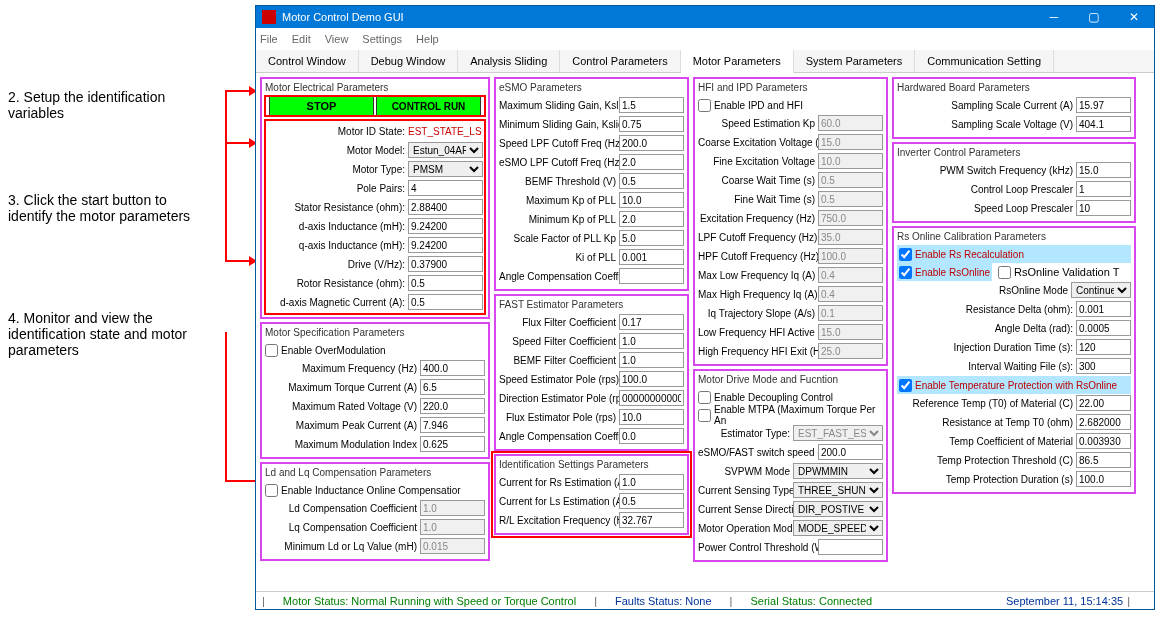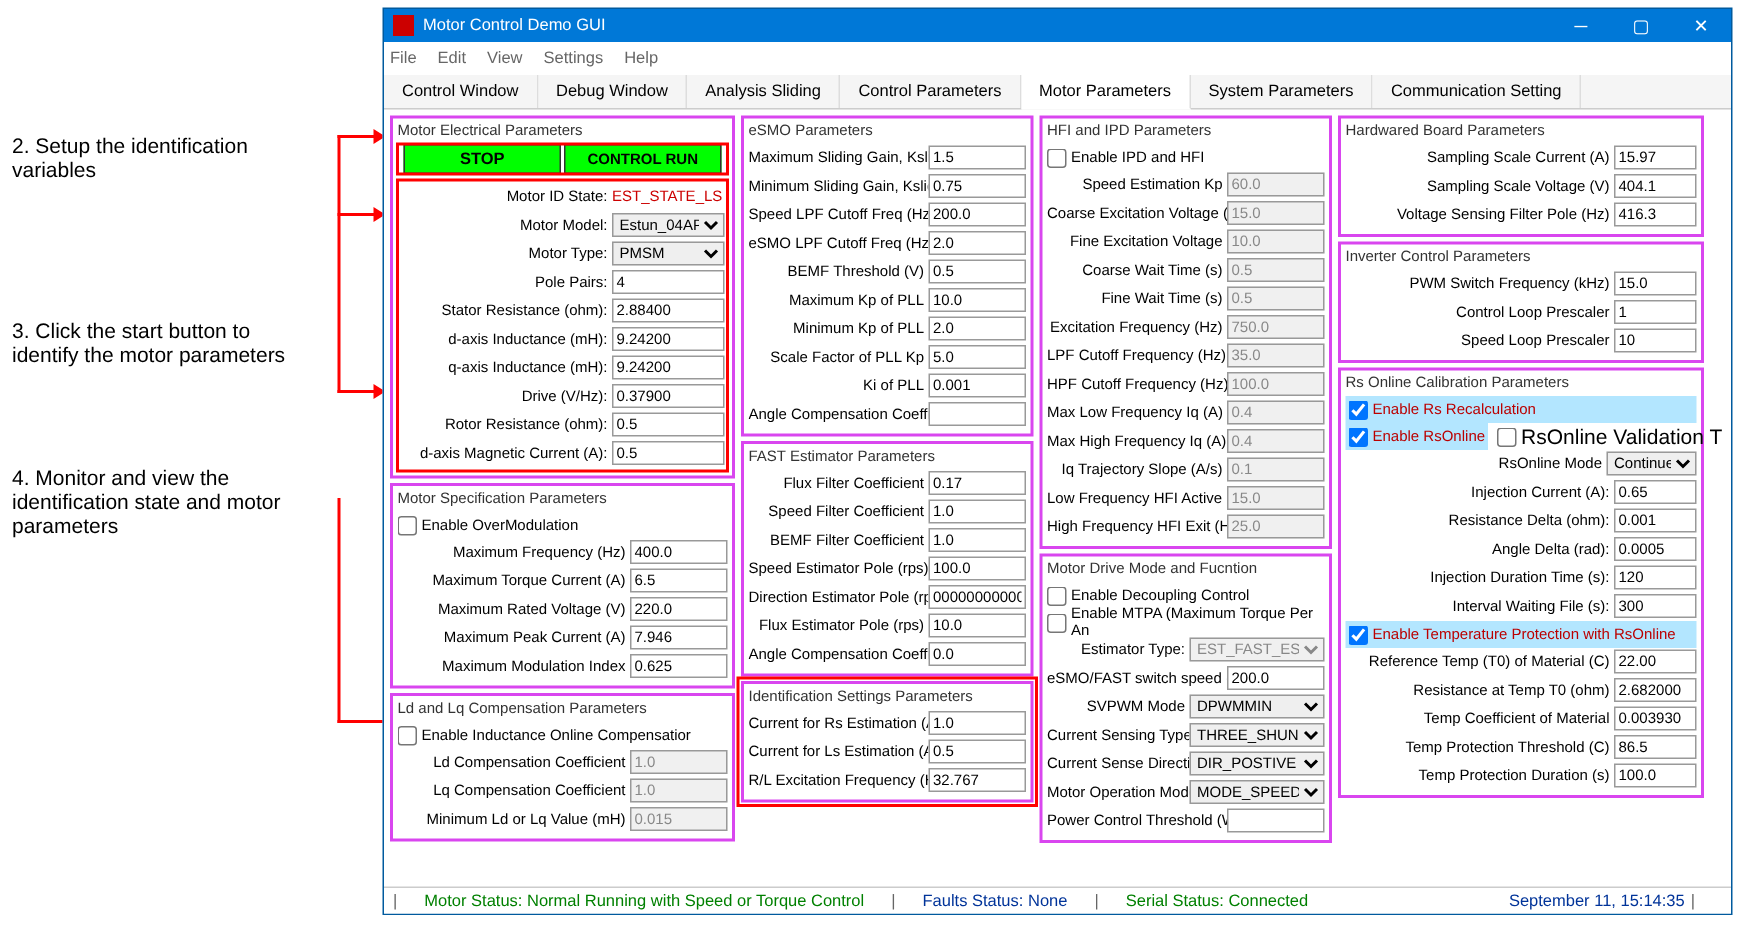--- a/index.html
+++ b/index.html
@@ -52,21 +52,21 @@
 .statusbar .blue{color:#003399}
 .statusbar .ts{color:#003399;margin-left:auto;margin-right:4px}
 .sep{color:#666}
 </style>
 </head>
 <body>
 
 <div class="annotation" style="left:8px;top:89px;width:200px">
   <span>2. Setup the identification variables</span>
 </div>
-<div class="annotation" style="left:8px;top:212px;width:200px">
+<div class="annotation" style="left:8px;top:192px;width:200px">
   <span>3. Click the start button to identify the motor parameters</span>
 </div>
 <div class="annotation" style="left:8px;top:310px;width:210px">
   <span>4. Monitor and view the identification state and motor parameters</span>
 </div>
 <div class="arrow" style="left:225px;top:142px;width:30px"></div>
 <div class="arrow" style="left:225px;top:90px;width:30px"></div>
 <div class="arrow" style="left:225px;top:260px;width:30px"></div>
 <div style="position:absolute;left:225px;top:90px;width:2px;height:172px;background:red"></div>
 <div class="arrow" style="left:225px;top:480px;width:235px"></div>
@@ -395,24 +395,20 @@
       <div class="group">
         <div class="group-title">Hardwared Board Parameters</div>
         <div class="row">
             <label>Sampling Scale Current (A)</label>
             <input type="text" value="15.97" style="">
           </div>
         <div class="row">
             <label>Sampling Scale Voltage (V)</label>
             <input type="text" value="404.1" style="">
           </div>
-        <div class="row">
-            <label>Voltage Sensing Filter Pole (Hz)</label>
-            <input type="text" value="416.3" style="">
-          </div>
       </div>
       <div class="group">
         <div class="group-title">Inverter Control Parameters</div>
         <div class="row">
             <label>PWM Switch Frequency (kHz)</label>
             <input type="text" value="15.0" style="">
           </div>
         <div class="row">
             <label>Control Loop Prescaler</label>
             <input type="text" value="1" style="">
@@ -428,30 +424,26 @@
             <input type="checkbox" checked="" style="">
             <span>Enable Rs Recalculation</span>
           </div>
         <div style="display:flex;gap:6px;height:18px">
           <span class="chk hilite enable-rs" style="flex:none">
               <input type="checkbox" checked="" style="">
               <span>Enable RsOnline</span>
             </span>
           <span class="chk" style="flex:none">
               <input type="checkbox" style="">
-              <span style="font-size:14px">RsOnline Validation T</span>
+              <span style="font-size:11px">RsOnline Validation T</span>
             </span>
         </div>
         <div class="row">
             <label>RsOnline Mode</label>
             <select><option>Continue</option></select>
-          </div>
-        <div class="row">
-            <label>Injection Current (A):</label>
-            <input type="text" value="0.65" style="">
           </div>
         <div class="row">
             <label>Resistance Delta (ohm):</label>
             <input type="text" value="0.001" style="">
           </div>
         <div class="row">
             <label>Angle Delta (rad):</label>
             <input type="text" value="0.0005" style="">
           </div>
         <div class="row">

